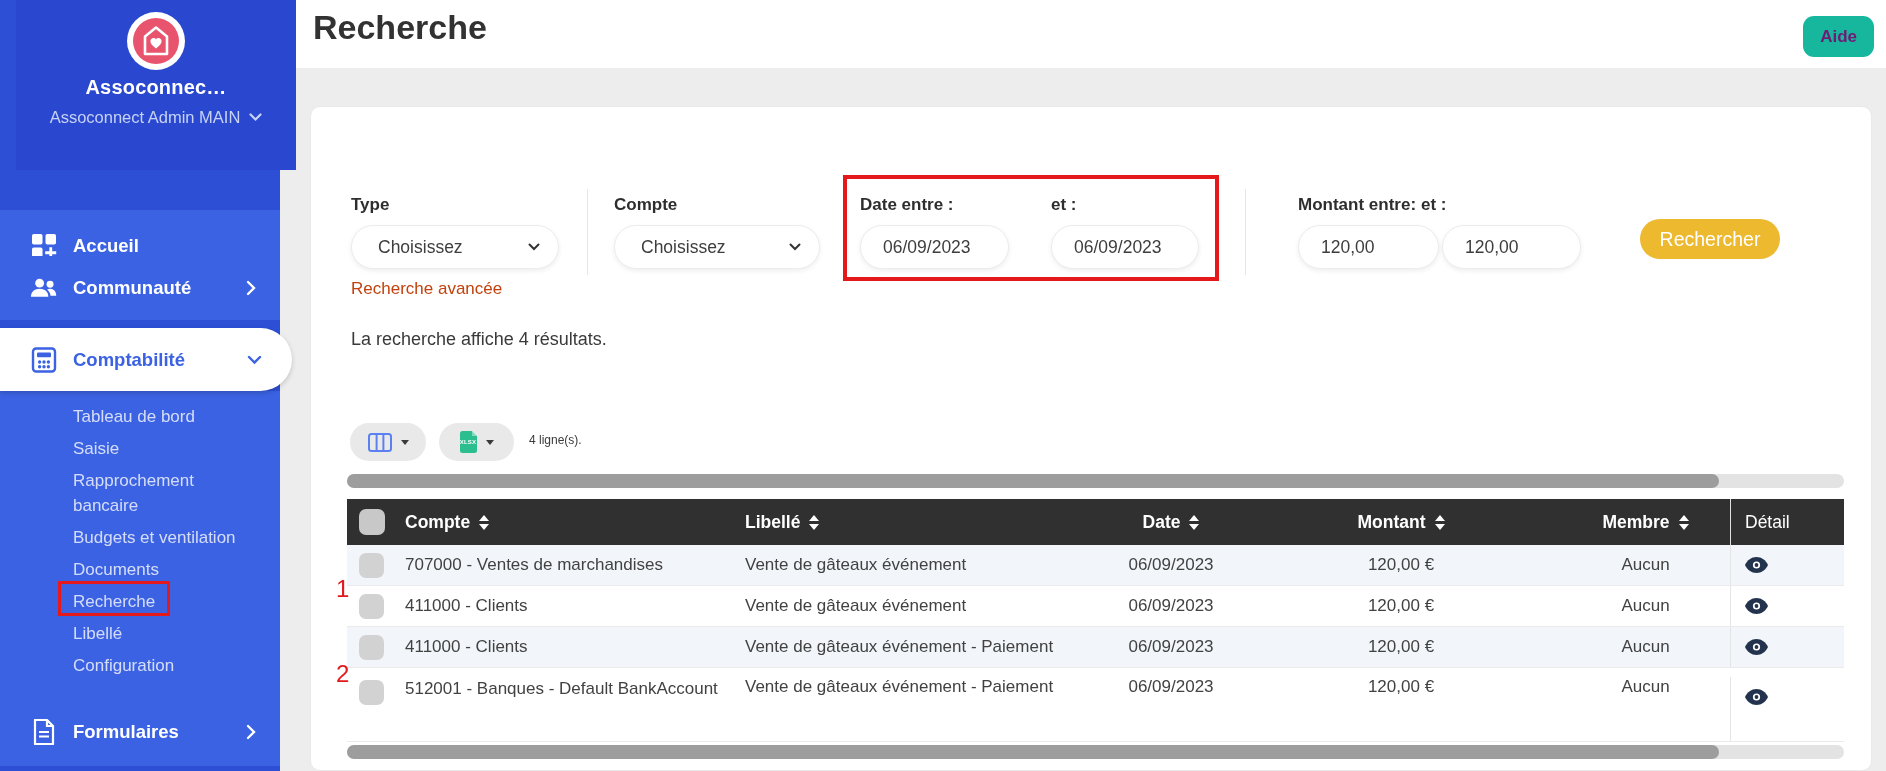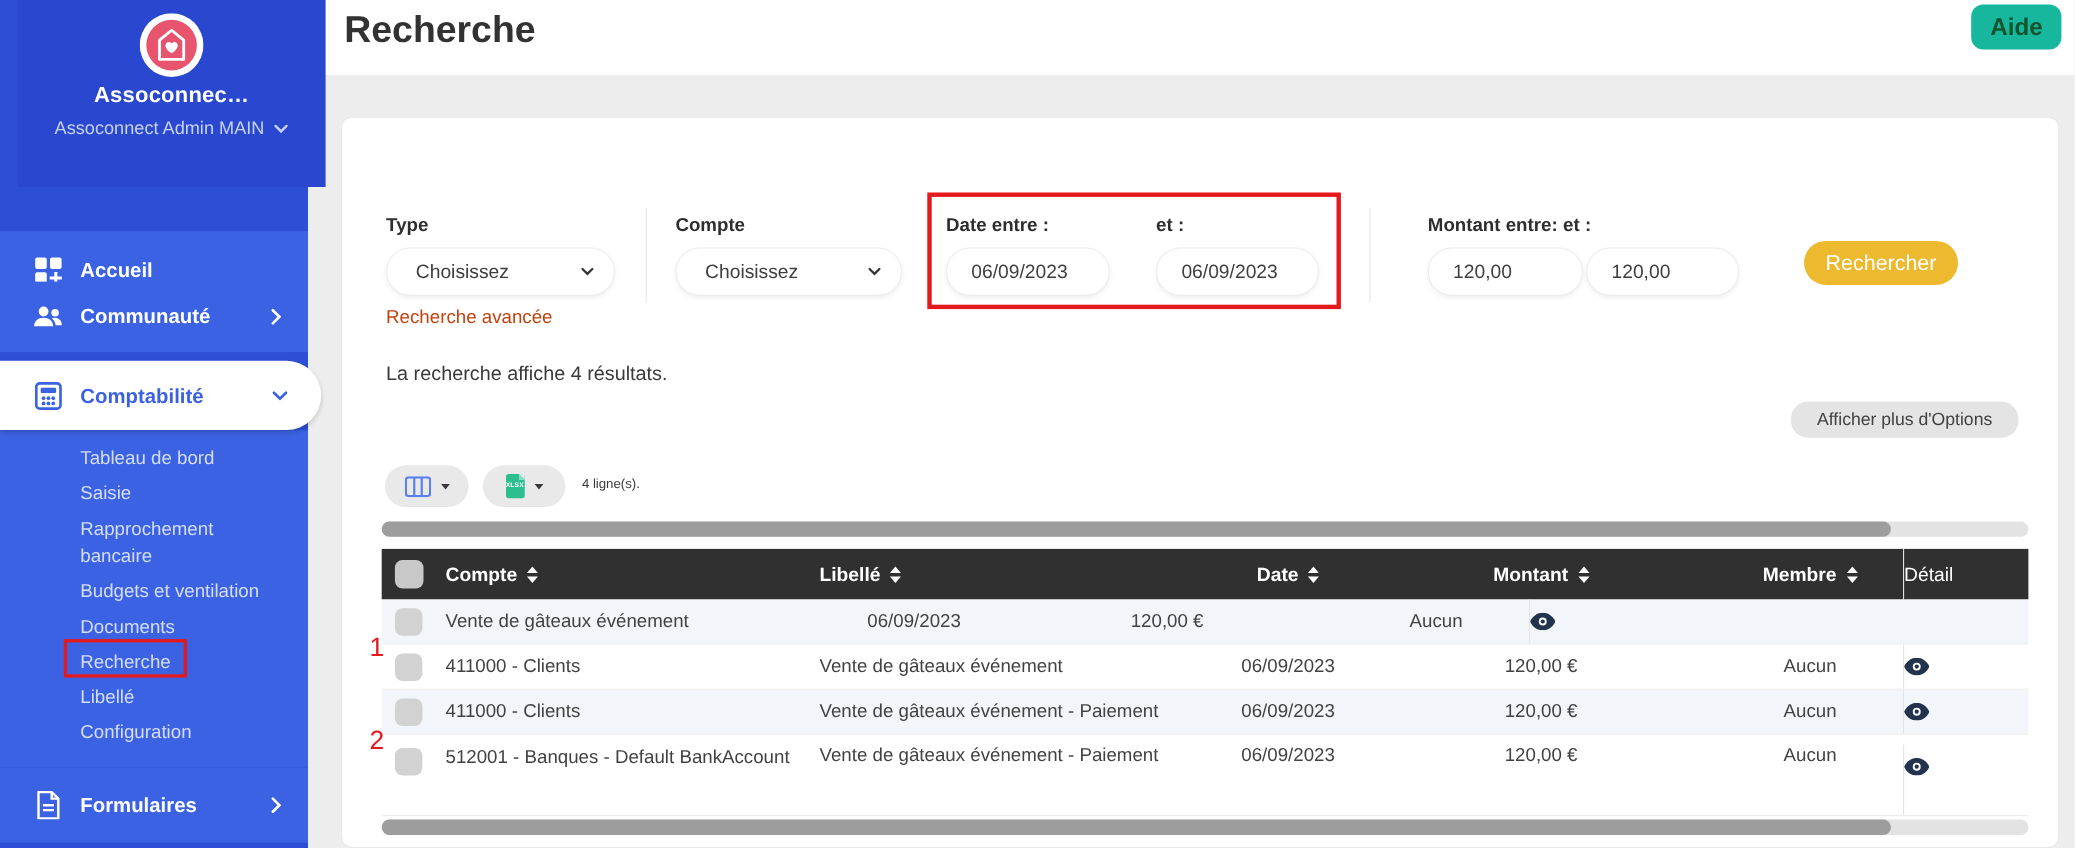--- a/index.html
+++ b/index.html
@@ -28,21 +28,21 @@
   .nav-active-pill .chev { position:absolute; right:30px; display:flex; }
   .subnav { position:absolute; left:0; top:391px; width:280px; height:307px; background:#3B62E2; padding-top:10px; }
   .subnav-item { padding:3px 20px 4px 73px; width:260px; color:rgba(255,255,255,.78); font-size:17px; line-height:25px; cursor:pointer; }
   .nav-formulaires { top:698px; height:68px; }
 
   .red-box-recherche { position:absolute; left:58px; top:581px; width:112px; height:35px; border:3px solid #E4191C; z-index:7; }
 
   
   .topband { position:absolute; left:280px; top:0; width:1606px; height:68px; background:#fff; }
   .page-title { position:absolute; left:313px; top:8px; font-size:34px; font-weight:800; color:#323232; z-index:2; }
-  .aide-btn { position:absolute; right:12px; top:4px; height:41px; padding:0 17px; background:#17B79E; border:none; border-radius:11px; color:#14532d; font-size:22px; font-weight:bold; font-family:inherit; cursor:pointer; z-index:2; }
+  .aide-btn { position:absolute; right:12px; top:16px; height:41px; padding:0 17px; background:#17B79E; border:none; border-radius:11px; color:#701a75; font-size:17px; font-weight:bold; font-family:inherit; cursor:pointer; z-index:2; }
 
   .card { position:absolute; left:310px; top:106px; width:1562px; height:665px; background:#fff; border:1px solid #E9E9E9; border-radius:10px; z-index:1; }
 
   .flabel { position:absolute; top:88px; font-size:17px; font-weight:bold; color:#2e2e2e; }
   .pill { position:absolute; top:118px; height:44px; background:#fff; border:1px solid #ECECEC; border-radius:22px; box-shadow:0 2px 5px rgba(0,0,0,.07); font-size:17.5px; color:#3e3e3e; }
   .pill-select { display:flex; align-items:center; justify-content:space-between; padding:0 18px 0 26px; cursor:pointer; }
   input.pill { padding:0 16px 0 22px; font-family:inherit; outline:none; }
   .vdiv { position:absolute; top:82px; height:86px; width:1px; background:#E6E6E6; }
 
   .red-box-dates { position:absolute; left:532px; top:68px; width:376px; height:106px; border:4px solid #E4191C; z-index:3; }
@@ -71,21 +71,21 @@
   .thead { display:flex; height:46px; background:#303030; color:#fff; align-items:center; font-size:17.5px; font-weight:600; }
   .trow { display:flex; height:41px; align-items:center; font-size:17px; color:#424242; border-bottom:1px solid #EBEBEB; background:#fff; }
   .trow.stripe { background:#F2F6FA; }
   .trow.tall { height:74px; align-items:flex-start; padding-top:9px; }
   .c0 { width:54px; display:flex; justify-content:flex-start; padding-left:12px; flex:none; }
   .c1 { width:340px; padding-left:4px; flex:none; overflow:visible; }
   .c2 { width:360px; padding-left:4px; flex:none; }
   .c3 { width:140px; text-align:center; flex:none; }
   .c4 { width:320px; text-align:center; flex:none; }
   .c5 { width:169px; text-align:center; flex:none; }
-  .c6 { width:138px; flex:none; }
+  .c6 { width:138px; padding-left:14px; flex:none; }
   .thead .hc { display:flex; align-items:center; }
   .thead .c3,.thead .c4,.thead .c5 { justify-content:center; }
   .thead .c6 { border-left:1px solid rgba(255,255,255,.85); align-self:stretch; align-items:center; font-weight:normal; }
   .sort { display:inline-flex; flex-direction:column; gap:3px; margin-left:9px; }
   .sort i { display:block; width:0; height:0; border-left:5px solid transparent; border-right:5px solid transparent; }
   .sort .up { border-bottom:6px solid #fff; }
   .sort .dn { border-top:6px solid #fff; }
   .cb { width:26px; height:26px; background:#C8C8C8; border-radius:7px; cursor:pointer; }
   .trow .cb { width:25px; height:25px; background:#D2D2D2; }
   .trow .c6 { border-left:1px solid #E4E4E4; align-self:stretch; display:flex; align-items:center; }
@@ -233,21 +233,20 @@
 
   <div class="vdiv" style="left:276px"></div>
   <div class="vdiv" style="left:934px"></div>
 
   <div class="red-box-dates"></div>
 
   <button class="search-btn">Rechercher</button>
 
   <a class="adv-link">Recherche avancée</a>
   <div class="summary">La recherche affiche 4 résultats.</div>
-  <button class="options-btn">Afficher plus d'Options</button>
 
   <button class="tool-btn cols">
     <svg width="24" height="19" viewBox="0 0 24 19">
       <rect x="1" y="1" width="22" height="17" rx="2.5" fill="none" stroke="#5B80F2" stroke-width="2"></rect>
       <line x1="8.6" y1="1" x2="8.6" y2="18" stroke="#5B80F2" stroke-width="2"></line>
       <line x1="15.4" y1="1" x2="15.4" y2="18" stroke="#5B80F2" stroke-width="2"></line>
     </svg>
     <span class="caret"></span>
   </button>
   <button class="tool-btn export">
@@ -305,20 +304,21 @@
       </div>
       <div class="c6 hc">
         <span>Détail</span>
       </div>
     </div>
 
     <div class="trow stripe">
       <div class="c0">
           <span class="cb"></span>
         </div>
+      <div class="c1">707000 - Ventes de marchandises</div>
       <div class="c2">Vente de gâteaux événement</div>
       <div class="c3">06/09/2023</div>
       <div class="c4">120,00 €</div>
       <div class="c5">Aucun</div>
       <div class="c6">
           <span class="eye">
         <svg width="23" height="16" viewBox="0 0 23 16">
               <path d="M11.5 0C6.5 0 2.2 3.1 0 8c2.2 4.9 6.5 8 11.5 8S20.8 12.9 23 8C20.8 3.1 16.5 0 11.5 0z" fill="#24334D"></path>
               <circle cx="11.5" cy="8" r="3.6" fill="#fff"></circle>
               <circle cx="11.5" cy="8" r="1.9" fill="#24334D"></circle>

